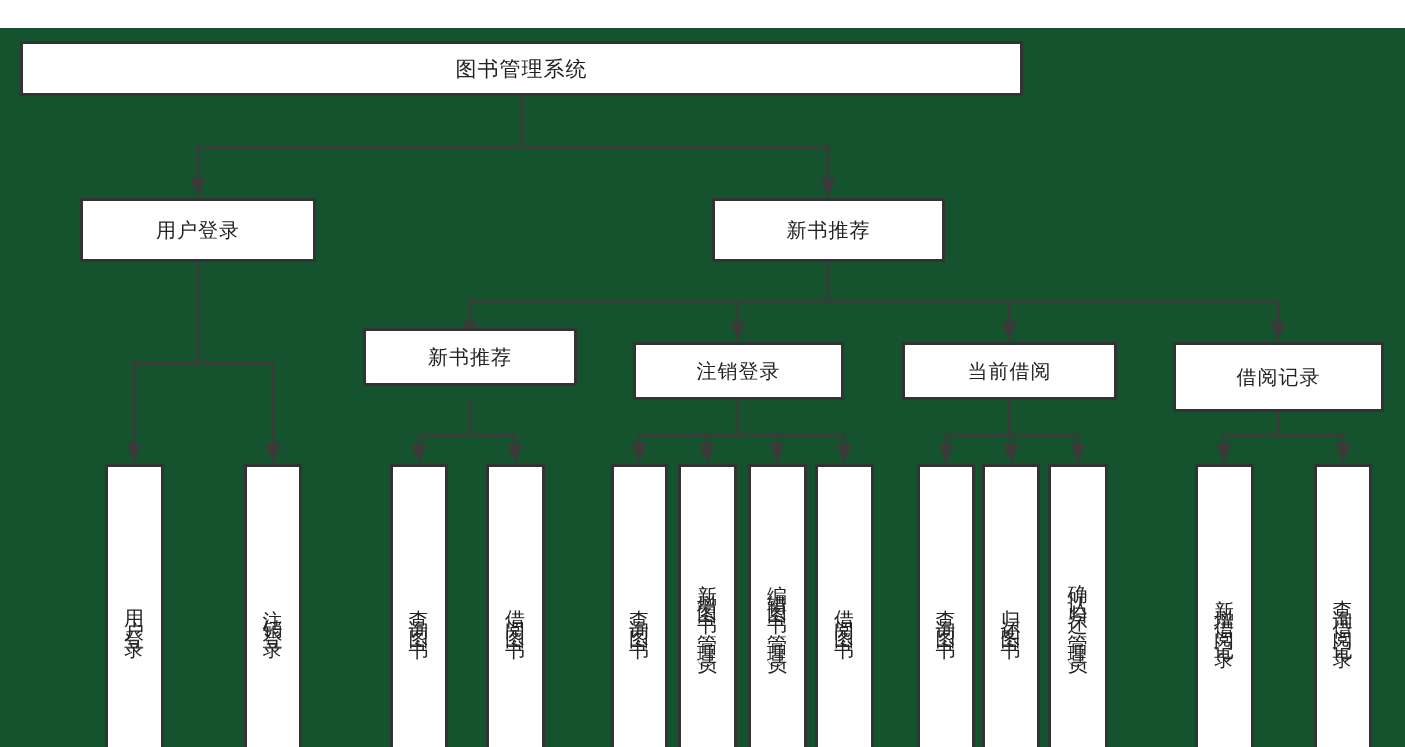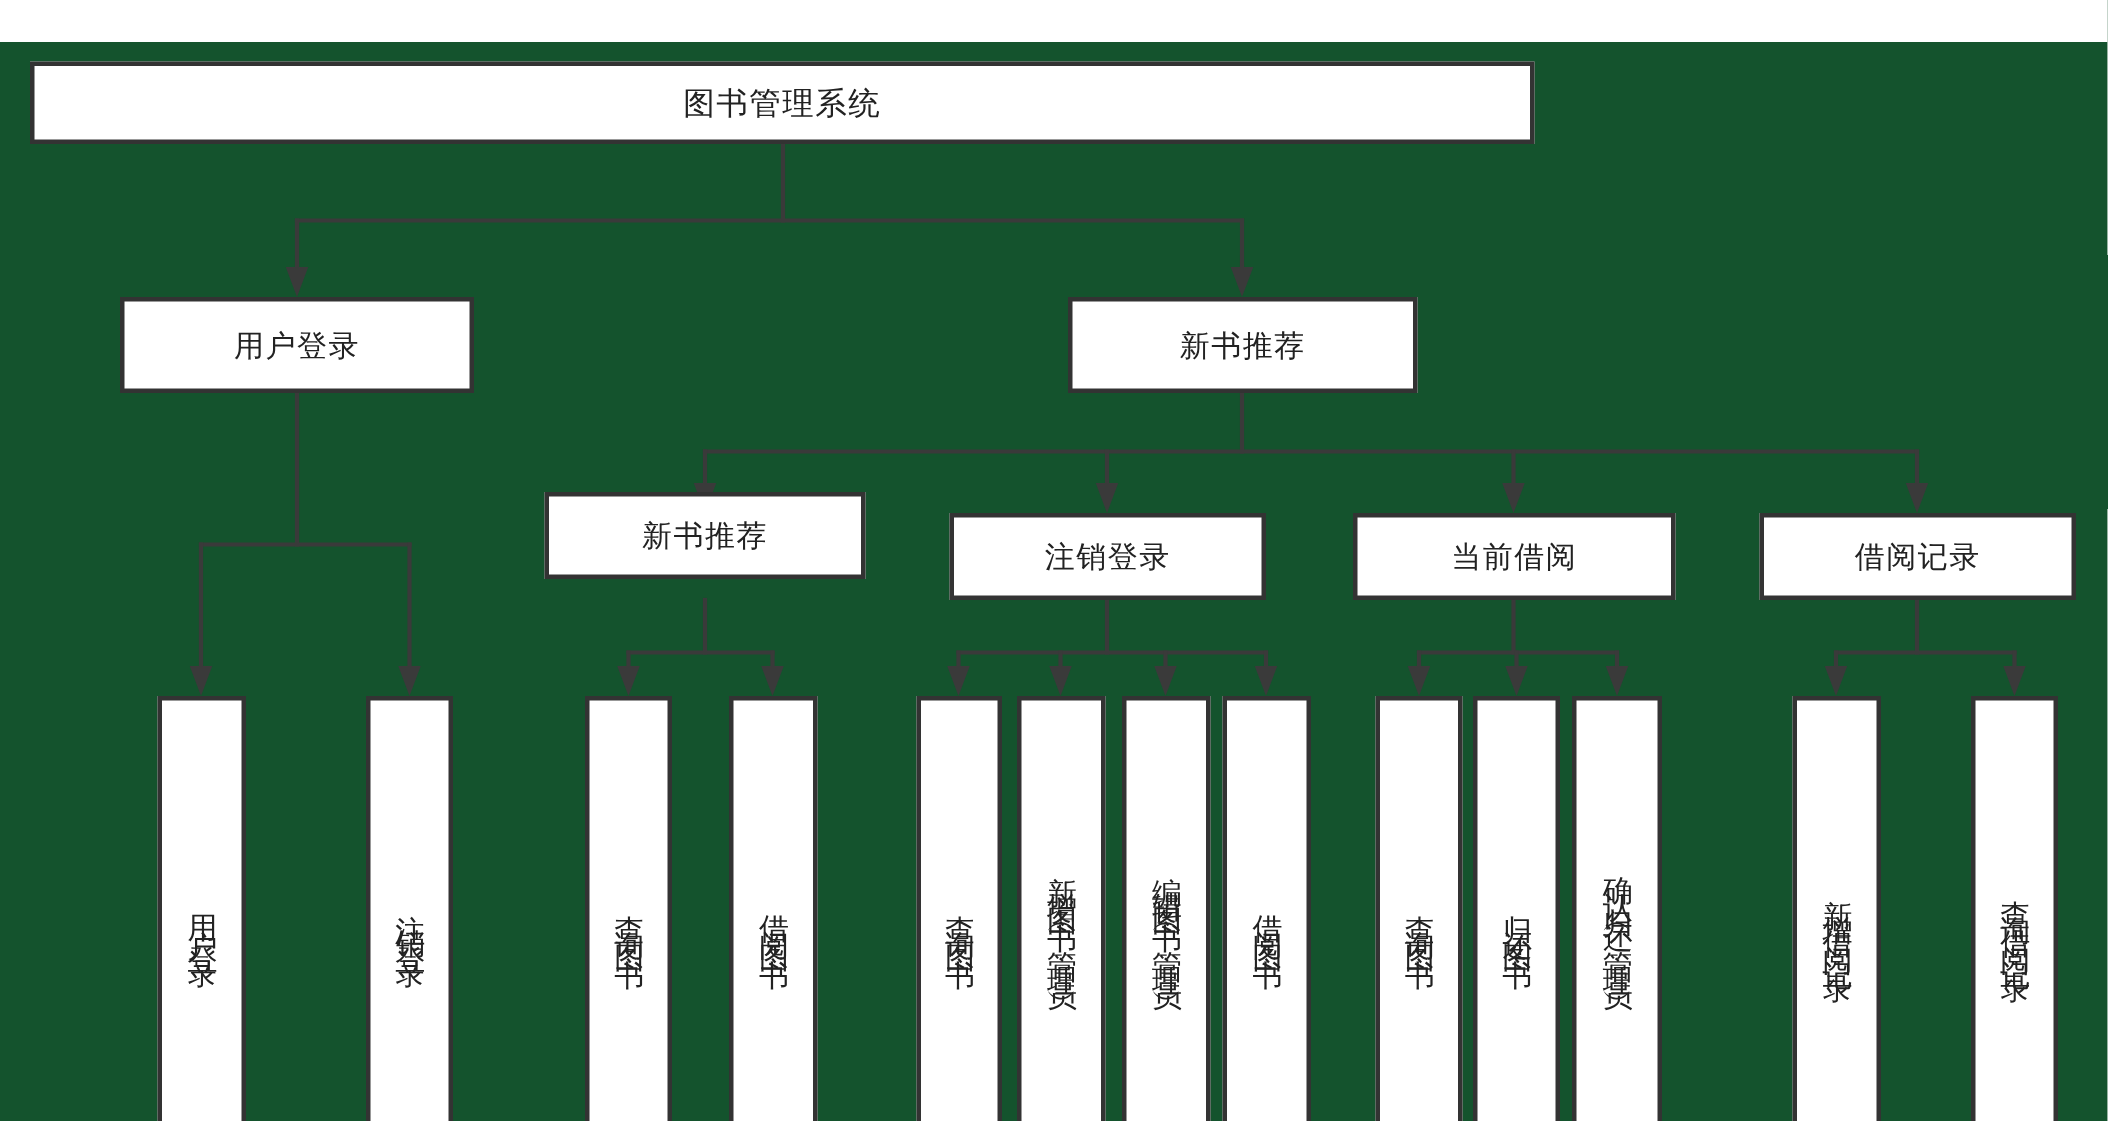--- a/index.html
+++ b/index.html
@@ -117,21 +117,21 @@
       <line x1="1343" y1="407" x2="1343" y2="422" stroke="#3a3a3a" stroke-width="2.8" stroke-linecap="square"></line>
       <polygon points="1335.5,416 1350.5,416 1343,436" fill="#3a3a3a"></polygon>
     </svg>
   <div id="nodes">
       <div class="node h root" style="left: 20px; top: 13px; width: 1003px; height: 55px; border-color: rgb(51, 51, 51); background: rgb(255, 255, 255); color: rgb(34, 34, 34);">图书管理系统</div>
       <div class="node h" style="left: 80px; top: 170px; width: 236px; height: 64px; border-color: rgb(51, 51, 51); background: rgb(255, 255, 255); color: rgb(34, 34, 34);">用户登录</div>
       <div class="node h" style="left: 712px; top: 170px; width: 233px; height: 64px; border-color: rgb(51, 51, 51); background: rgb(255, 255, 255); color: rgb(34, 34, 34);">新书推荐</div>
       <div class="node h" style="left: 363px; top: 300px; width: 214px; height: 58px; border-color: rgb(51, 51, 51); background: rgb(255, 255, 255); color: rgb(34, 34, 34);">新书推荐</div>
       <div class="node h" style="left: 633px; top: 314px; width: 211px; height: 58px; border-color: rgb(51, 51, 51); background: rgb(255, 255, 255); color: rgb(34, 34, 34);">注销登录</div>
       <div class="node h" style="left: 902px; top: 314px; width: 215px; height: 58px; border-color: rgb(51, 51, 51); background: rgb(255, 255, 255); color: rgb(34, 34, 34);">当前借阅</div>
-      <div class="node h" style="left: 1173px; top: 314px; width: 211px; height: 58px; border-color: rgb(51, 51, 51); background: rgb(255, 255, 255); color: rgb(34, 34, 34);">借阅记录</div>
+      <div class="node h" style="left: 1173px; top: 314px; width: 211px; height: 70px; border-color: rgb(51, 51, 51); background: rgb(255, 255, 255); color: rgb(34, 34, 34);">借阅记录</div>
       <div class="node v" style="left: 105px; top: 436px; width: 59px; height: 299px; border-color: rgb(51, 51, 51); background: rgb(255, 255, 255); color: rgb(34, 34, 34);">用户登录</div>
       <div class="node v" style="left: 244px; top: 436px; width: 58px; height: 299px; border-color: rgb(51, 51, 51); background: rgb(255, 255, 255); color: rgb(34, 34, 34);">注销登录</div>
       <div class="node v" style="left: 390px; top: 436px; width: 58px; height: 299px; border-color: rgb(51, 51, 51); background: rgb(255, 255, 255); color: rgb(34, 34, 34);">查询图书</div>
       <div class="node v" style="left: 486px; top: 436px; width: 59px; height: 299px; border-color: rgb(51, 51, 51); background: rgb(255, 255, 255); color: rgb(34, 34, 34);">借阅图书</div>
       <div class="node v" style="left: 611px; top: 436px; width: 57px; height: 299px; border-color: rgb(51, 51, 51); background: rgb(255, 255, 255); color: rgb(34, 34, 34);">查询图书</div>
       <div class="node v" style="left: 678px; top: 436px; width: 59px; height: 299px; border-color: rgb(51, 51, 51); background: rgb(255, 255, 255); color: rgb(34, 34, 34);">新增图书（管理员）</div>
       <div class="node v" style="left: 748px; top: 436px; width: 59px; height: 299px; border-color: rgb(51, 51, 51); background: rgb(255, 255, 255); color: rgb(34, 34, 34);">编辑图书（管理员）</div>
       <div class="node v" style="left: 815px; top: 436px; width: 59px; height: 299px; border-color: rgb(51, 51, 51); background: rgb(255, 255, 255); color: rgb(34, 34, 34);">借阅图书</div>
       <div class="node v" style="left: 917px; top: 436px; width: 58px; height: 299px; border-color: rgb(51, 51, 51); background: rgb(255, 255, 255); color: rgb(34, 34, 34);">查询图书</div>
       <div class="node v" style="left: 982px; top: 436px; width: 58px; height: 299px; border-color: rgb(51, 51, 51); background: rgb(255, 255, 255); color: rgb(34, 34, 34);">归还图书</div>

